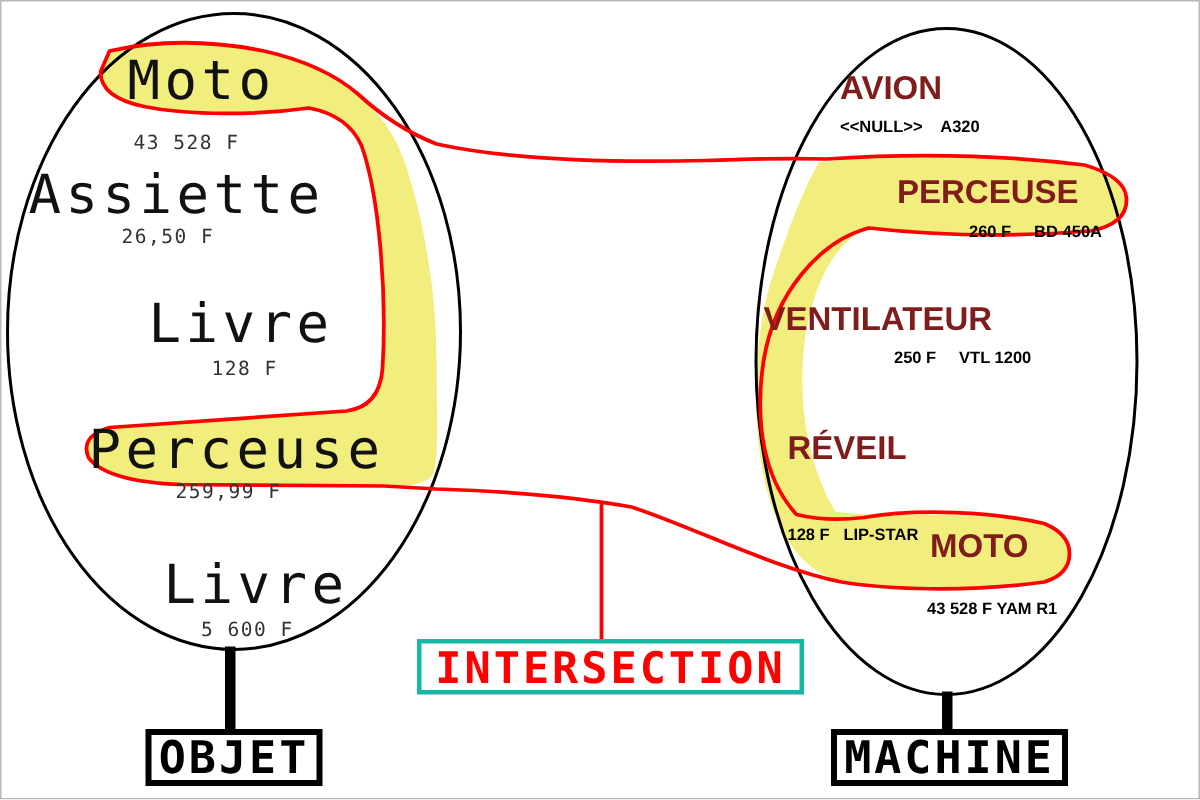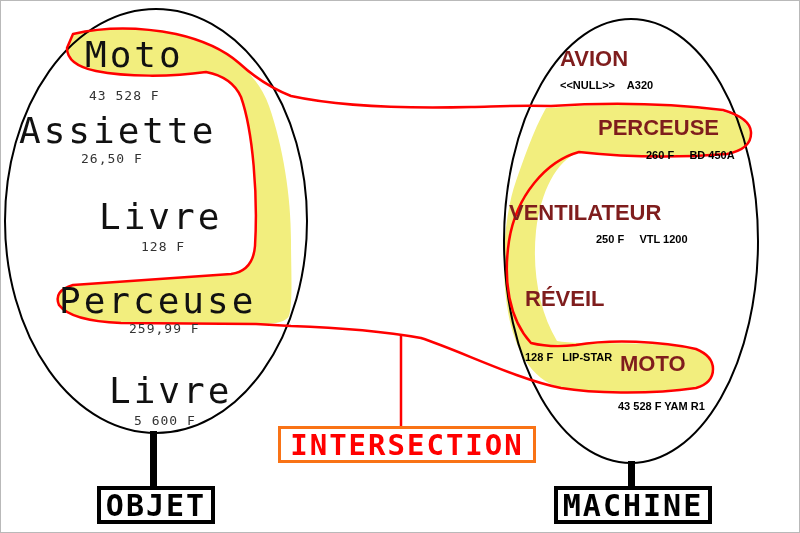--- a/index.html
+++ b/index.html
@@ -13,21 +13,21 @@
   .l-name{font-family:"DejaVu Sans Mono",monospace;font-size:36px;letter-spacing:3px;color:#111;}
   .l-price{font-family:"DejaVu Sans Mono",monospace;font-size:13px;letter-spacing:1px;color:#333;}
   .r-name{font-family:"Liberation Sans",sans-serif;font-weight:bold;font-size:22px;color:#7f1d1d;}
   .r-sub{font-family:"Liberation Sans",sans-serif;font-weight:bold;font-size:11px;color:#000;}
   .set-box{
     position:absolute;border:4px solid #000;background:#fff;color:#000;
     font-family:"DejaVu Sans Mono",monospace;font-weight:bold;font-size:30px;letter-spacing:2px;
     display:flex;align-items:center;justify-content:center;
   }
   .inter-box{
-    position:absolute;border:3px solid #f97316;background:#fff;color:#ff0000;
+    position:absolute;border:3px solid #14b8a6;background:#fff;color:#ff0000;
     font-family:"DejaVu Sans Mono",monospace;font-weight:bold;font-size:29px;letter-spacing:2px;
     display:flex;align-items:center;justify-content:center;
   }
 </style>
 </head>
 <body>
 
 <div id="stage">
 
   <svg class="layer" viewBox="0 0 800 533">
@@ -72,21 +72,21 @@
   <div class="abs l-name" style="left:84px;top:36px;">Moto</div>
   <div class="abs l-price" style="left:88px;top:88px;">43 528 F</div>
 
   <div class="abs l-name" style="left:18px;top:112px;">Assiette</div>
   <div class="abs l-price" style="left:80px;top:151px;">26,50 F</div>
 
   <div class="abs l-name" style="left:98px;top:198px;">Livre</div>
   <div class="abs l-price" style="left:140px;top:239px;">128 F</div>
 
   <div class="abs l-name" style="left:58px;top:282px;">Perceuse</div>
-  <div class="abs l-price" style="left:128px;top:321px;text-align:center;">259,99 F</div>
+  <div class="abs l-price" style="left:116px;top:321px;text-align:center;">259,99 F</div>
 
   <div class="abs l-name" style="left:108px;top:372px;">Livre</div>
   <div class="abs l-price" style="left:133px;top:413px;">5 600 F</div>
 
   <div class="abs r-name" style="left:559px;top:47px;">AVION</div>
   <div class="abs r-sub" style="left:559px;top:79px;">&lt;&lt;NULL&gt;&gt;    A320</div>
 
   <div class="abs r-name" style="left:597px;top:116px;">PERCEUSE</div>
   <div class="abs r-sub" style="left:645px;top:149px;">260 F     BD 450A</div>
 

